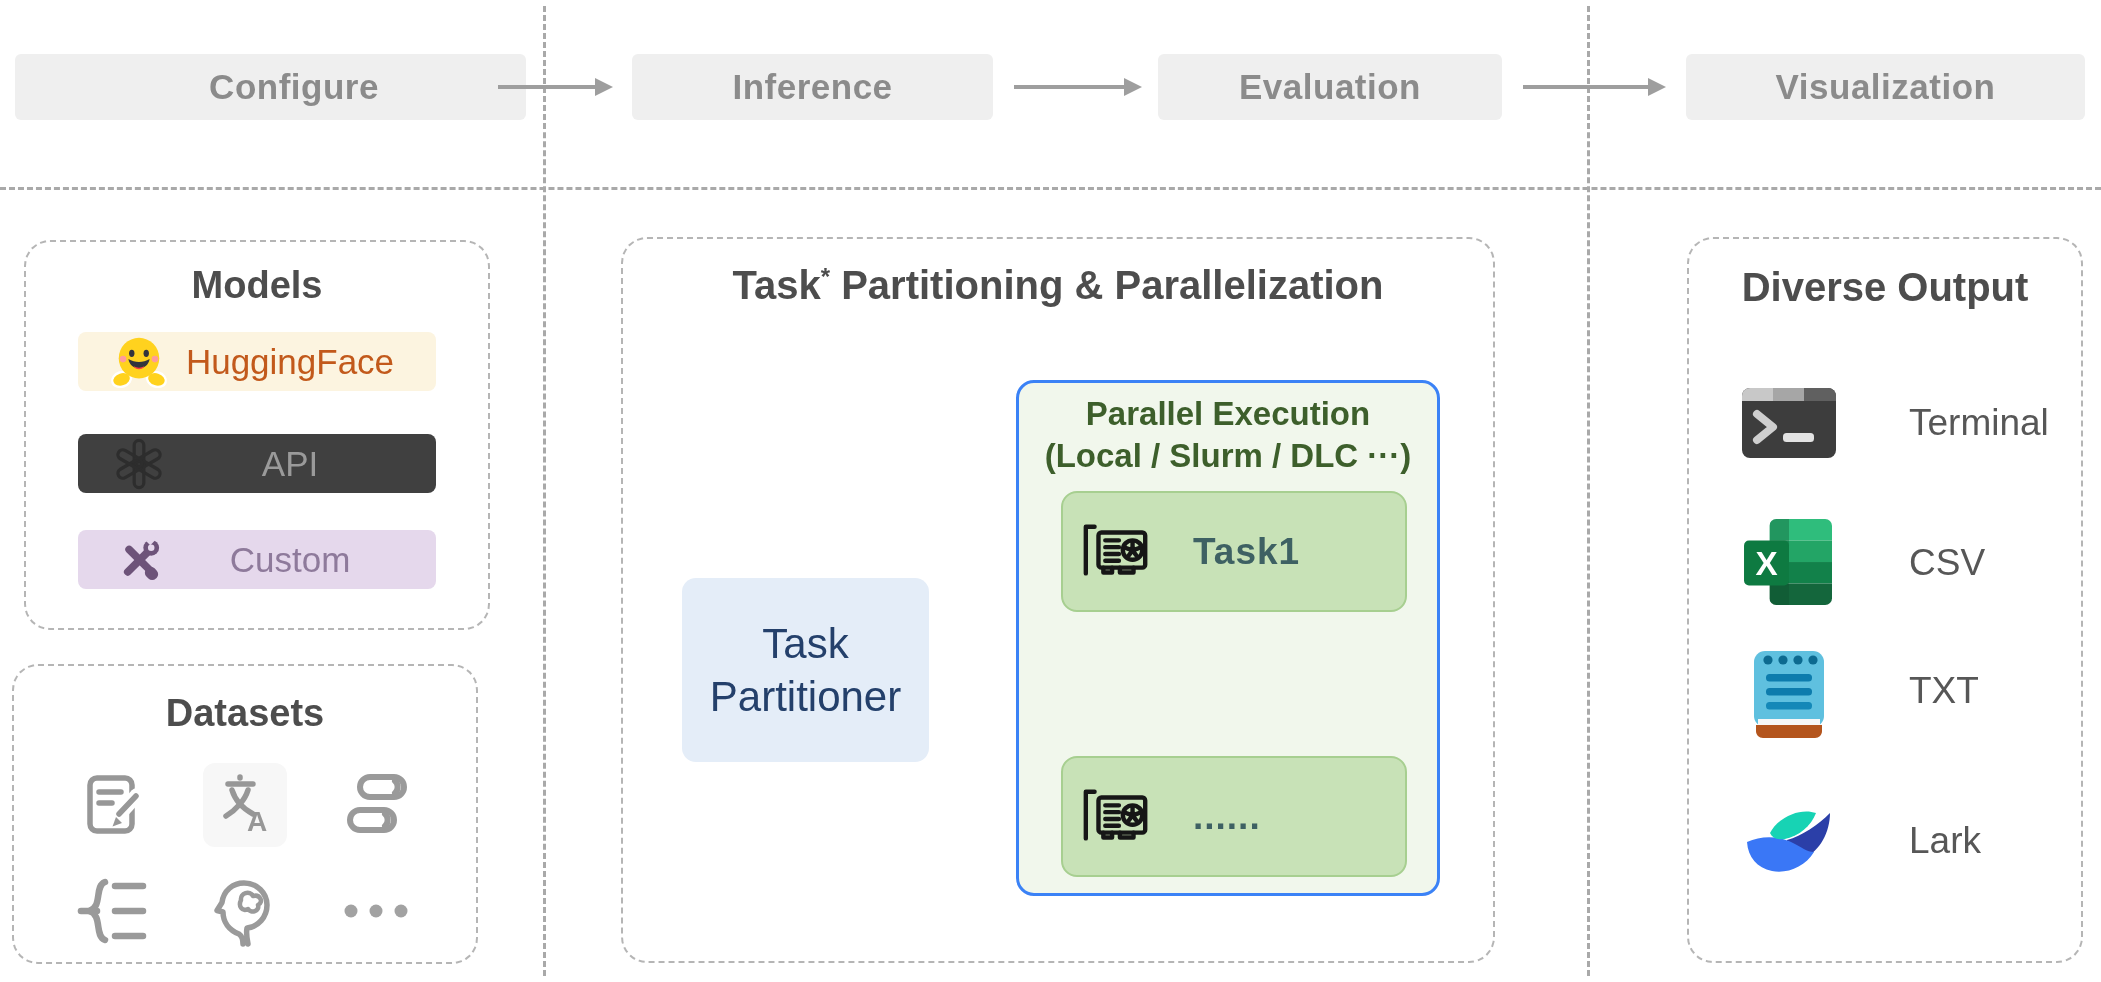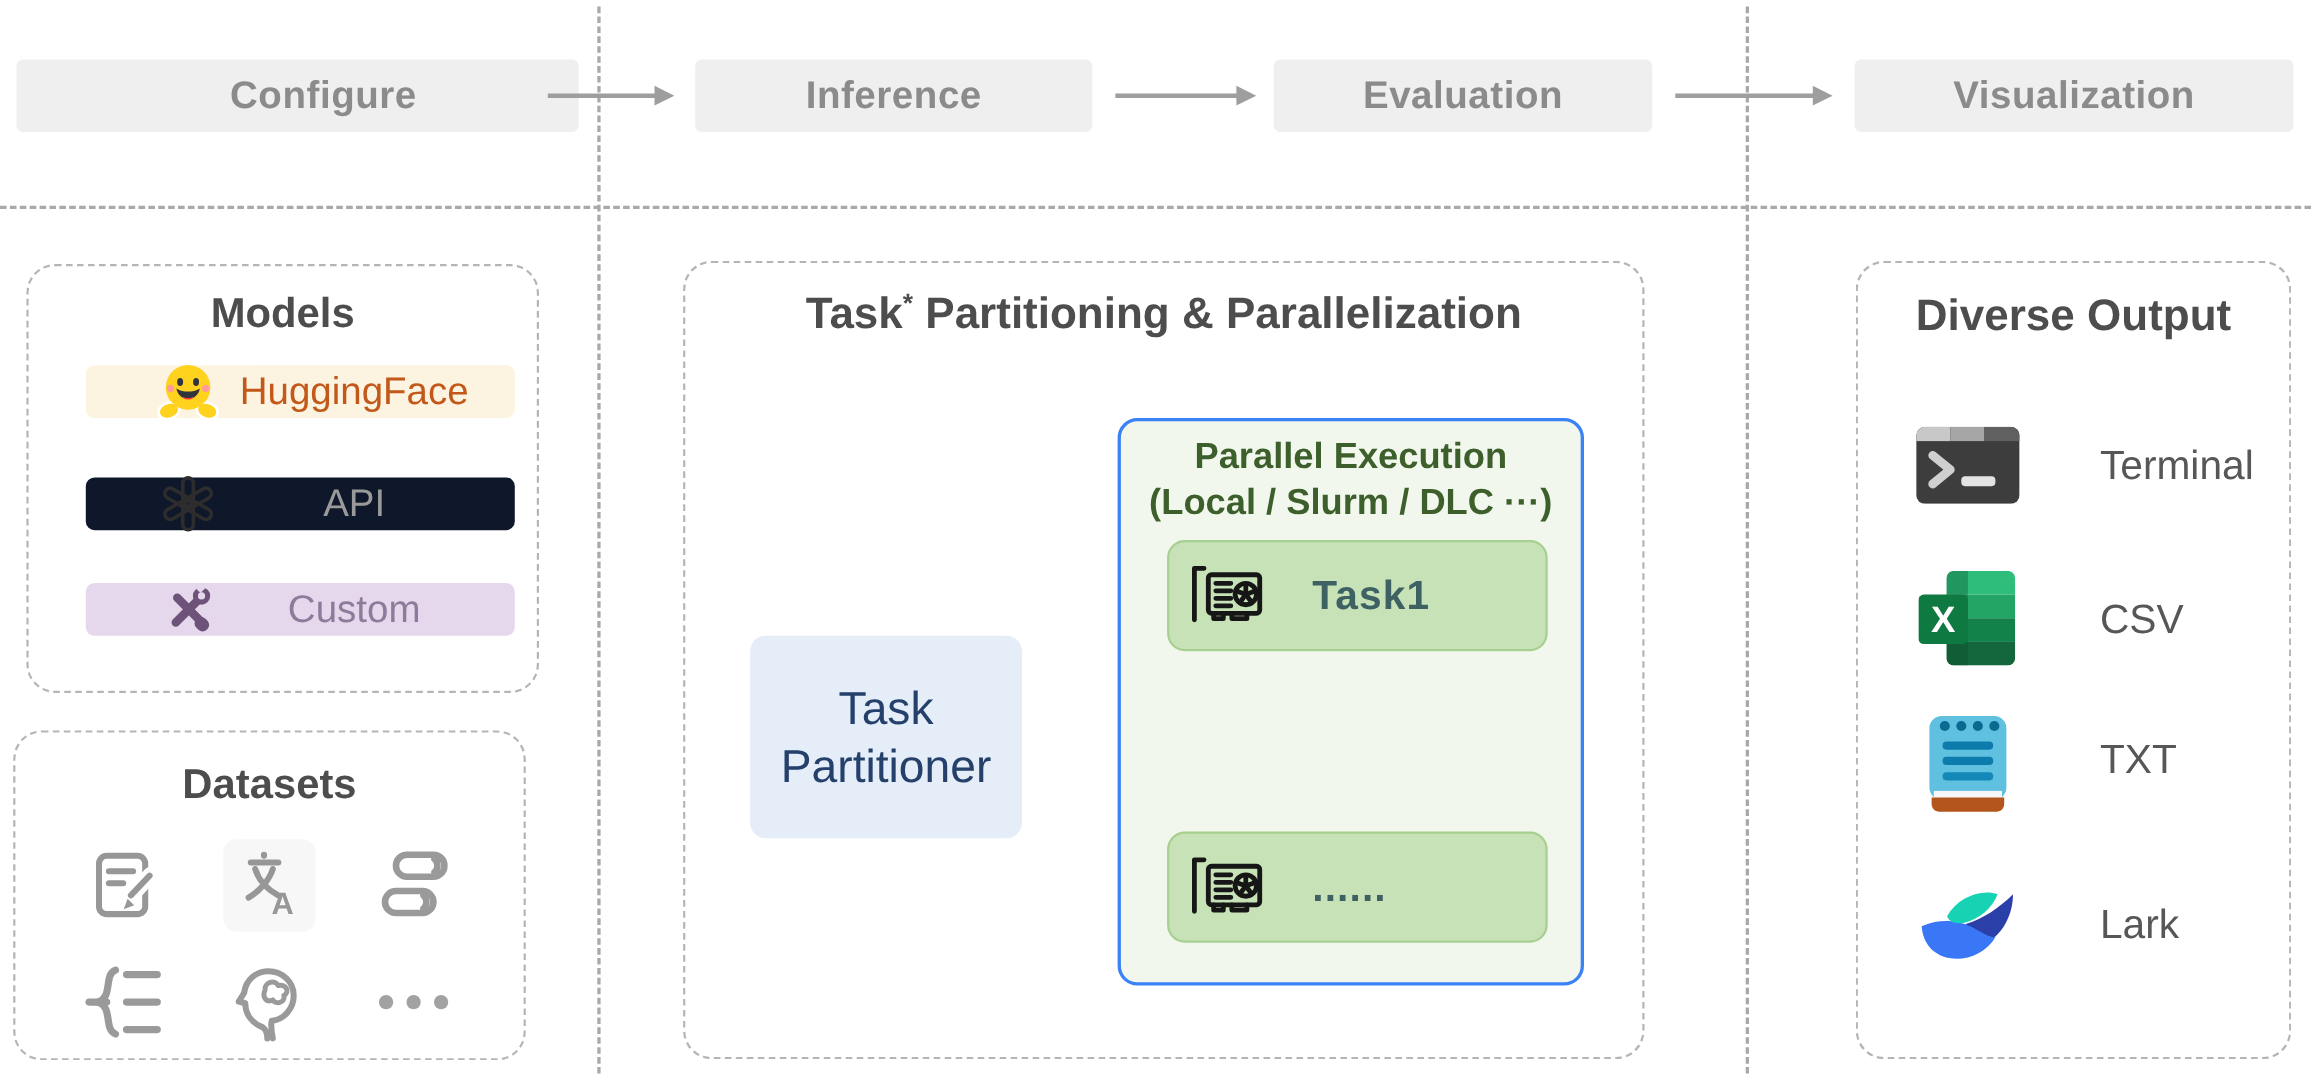--- a/index.html
+++ b/index.html
@@ -14,24 +14,24 @@
   
   .stage-box{position:absolute;height:66px;background:#efefef;border-radius:6px;
              display:flex;align-items:center;justify-content:center;
              font-size:35px;font-weight:bold;color:#8b8b8b;letter-spacing:.5px;}
 
   
   .panel{position:absolute;border:2px dashed #b5b5b5;border-radius:26px;background:#fff;box-sizing:border-box;}
   .panel-title{text-align:center;font-weight:bold;color:#4d4d4d;font-size:38px;margin:0;}
 
   
-  .model-row{position:absolute;left:52px;width:358px;height:48px;border-radius:8px;
-             display:flex;align-items:center;padding-left:32px;}
+  .model-row{position:absolute;left:52px;width:358px;height:59px;border-radius:8px;
+             display:flex;align-items:center;}
   .row-hf{top:90px;background:#fcf4e0;}
-  .row-api{top:192px;background:#0f172a;}
+  .row-api{top:192px;background:#404040;}
   .row-custom{top:288px;background:#e5d8ec;}
   .model-icon{width:62px;margin-left:30px;display:flex;align-items:center;justify-content:center;}
   .model-label{flex:1;text-align:center;font-size:35px;margin-right:26px;}
   .row-hf .model-label{color:#c2591b;}
   .row-api .model-label{color:#9a9a9a;}
   .row-custom .model-label{color:#8e7a9b;}
 
   
   .ds-grid{margin-top:28px;display:grid;grid-template-columns:repeat(3,1fr);
            row-gap:22px;justify-items:center;padding:0 34px;}
@@ -40,21 +40,21 @@
 
   
   .mid-title{margin-top:24px;}
   .mid-title sup{font-size:24px;}
   .partitioner{position:absolute;left:682px;top:578px;width:247px;height:184px;
                background:#e4edf8;border-radius:14px;display:flex;align-items:center;justify-content:center;
                text-align:center;color:#24406b;font-size:42px;line-height:1.27;}
   .exec-box{position:absolute;left:1016px;top:380px;width:424px;height:516px;
             background:#f1f7ec;border:3px solid #3b82f6;border-radius:18px;box-sizing:border-box;}
   .exec-title{margin-top:10px;text-align:center;font-weight:bold;color:#3d5f2b;font-size:33px;line-height:1.28;}
-  .exec-row{position:absolute;left:42px;width:346px;height:101px;background:#c8e2b7;
+  .exec-row{position:absolute;left:42px;width:346px;height:121px;background:#c8e2b7;
             border:2px solid #a7cf90;border-radius:16px;display:flex;align-items:center;box-sizing:border-box;}
   .exec-row.r1{top:108px;} .exec-row.r2{top:238px;} .exec-row.r3{top:373px;}
   .task-label{margin-left:40px;font-size:37px;font-weight:bold;color:#3e6163;letter-spacing:1px;}
   .gpu-wrap{margin-left:16px;display:flex;align-items:center;}
 
   
   .out-row{position:absolute;left:0;width:100%;height:96px;display:flex;align-items:center;}
   .out-row.o1{top:136px;} .out-row.o2{top:276px;} .out-row.o3{top:404px;} .out-row.o4{top:554px;}
   .out-icon{width:96px;margin-left:52px;display:flex;align-items:center;justify-content:center;}
   .out-label{margin-left:72px;font-size:37px;color:#575757;}

